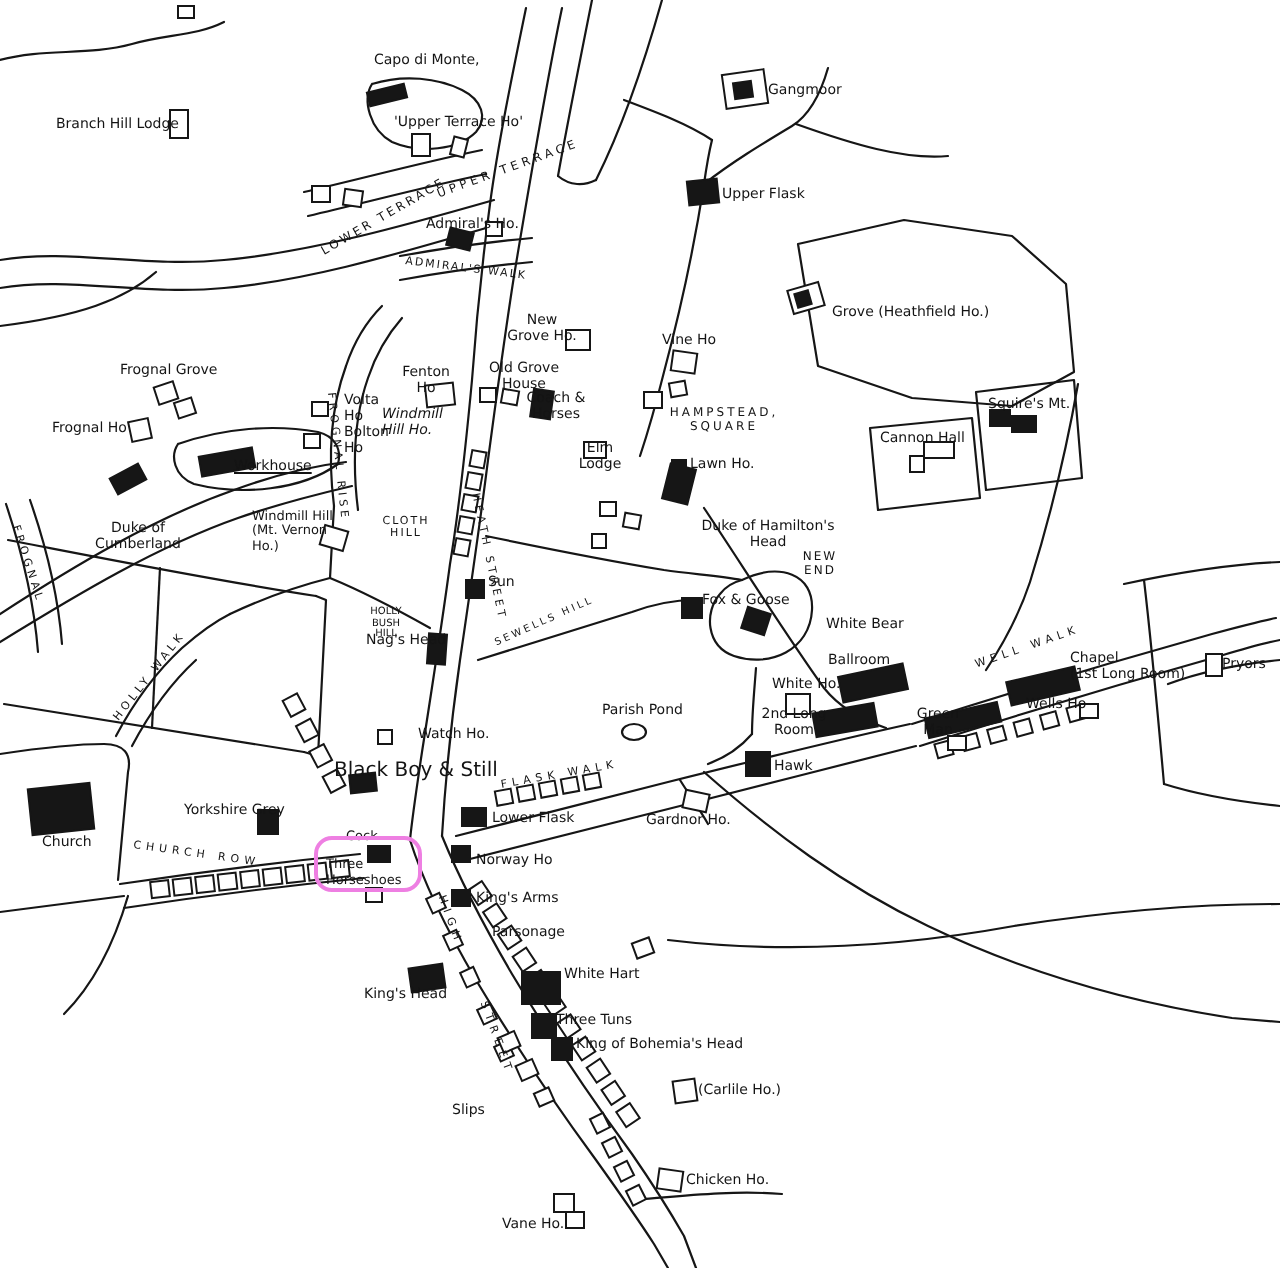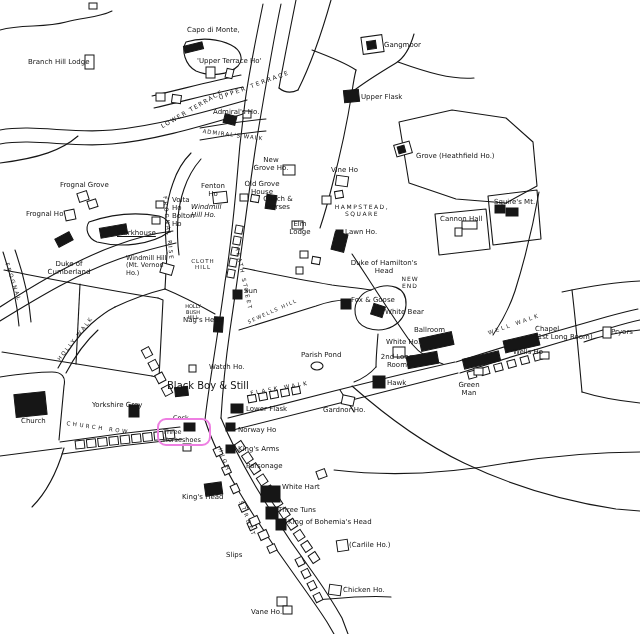--- a/index.html
+++ b/index.html
@@ -406,34 +406,34 @@
       <div class="lbl ctr" style="left: 397px; top: 354px; font-size: 7px; transform: translateX(-50%); transform-origin: center top;">
         <div>2nd Long</div>
         <div>Room</div>
       </div>
       <div class="lbl" style="left: 386px; top: 339px; font-size: 7px;">
         <div>White Ho.</div>
       </div>
       <div class="lbl" style="left: 414px; top: 327px; font-size: 7px;">
         <div>Ballroom</div>
       </div>
-      <div class="lbl" style="left: 385px; top: 309px; font-size: 7px;">
+      <div class="lbl" style="left: 385px; top: 309px; font-size: 7px; padding-left: 28px;">
         <div>White Bear</div>
       </div>
       <div class="lbl" style="left: 351px; top: 297px; font-size: 7px;">
         <div>Fox &amp; Goose</div>
       </div>
       <div class="lbl ctr" style="left: 410px; top: 276px; font-size: 6px; letter-spacing: 1px; transform: translateX(-50%); transform-origin: center top;">
         <div>NEW</div>
         <div>END</div>
       </div>
       <div class="lbl" style="left: 301px; top: 352px; font-size: 7px;">
         <div>Parish Pond</div>
       </div>
-      <div class="lbl ctr" style="left: 469px; top: 354px; font-size: 7px; transform: translateX(-50%); transform-origin: center top; margin-top: 28px;">
+      <div class="lbl ctr" style="left: 469px; top: 354px; font-size: 7px; transform: translateX(-50%); transform-origin: center top;">
         <div>Green</div>
         <div>Man</div>
       </div>
       <div class="lbl" style="left: 513px; top: 349px; font-size: 7px;">
         <div>Wells Ho</div>
       </div>
       <div class="lbl" style="left: 535px; top: 326px; font-size: 7px;">
         <div>Chapel</div>
         <div>(1st Long Room)</div>
       </div>

